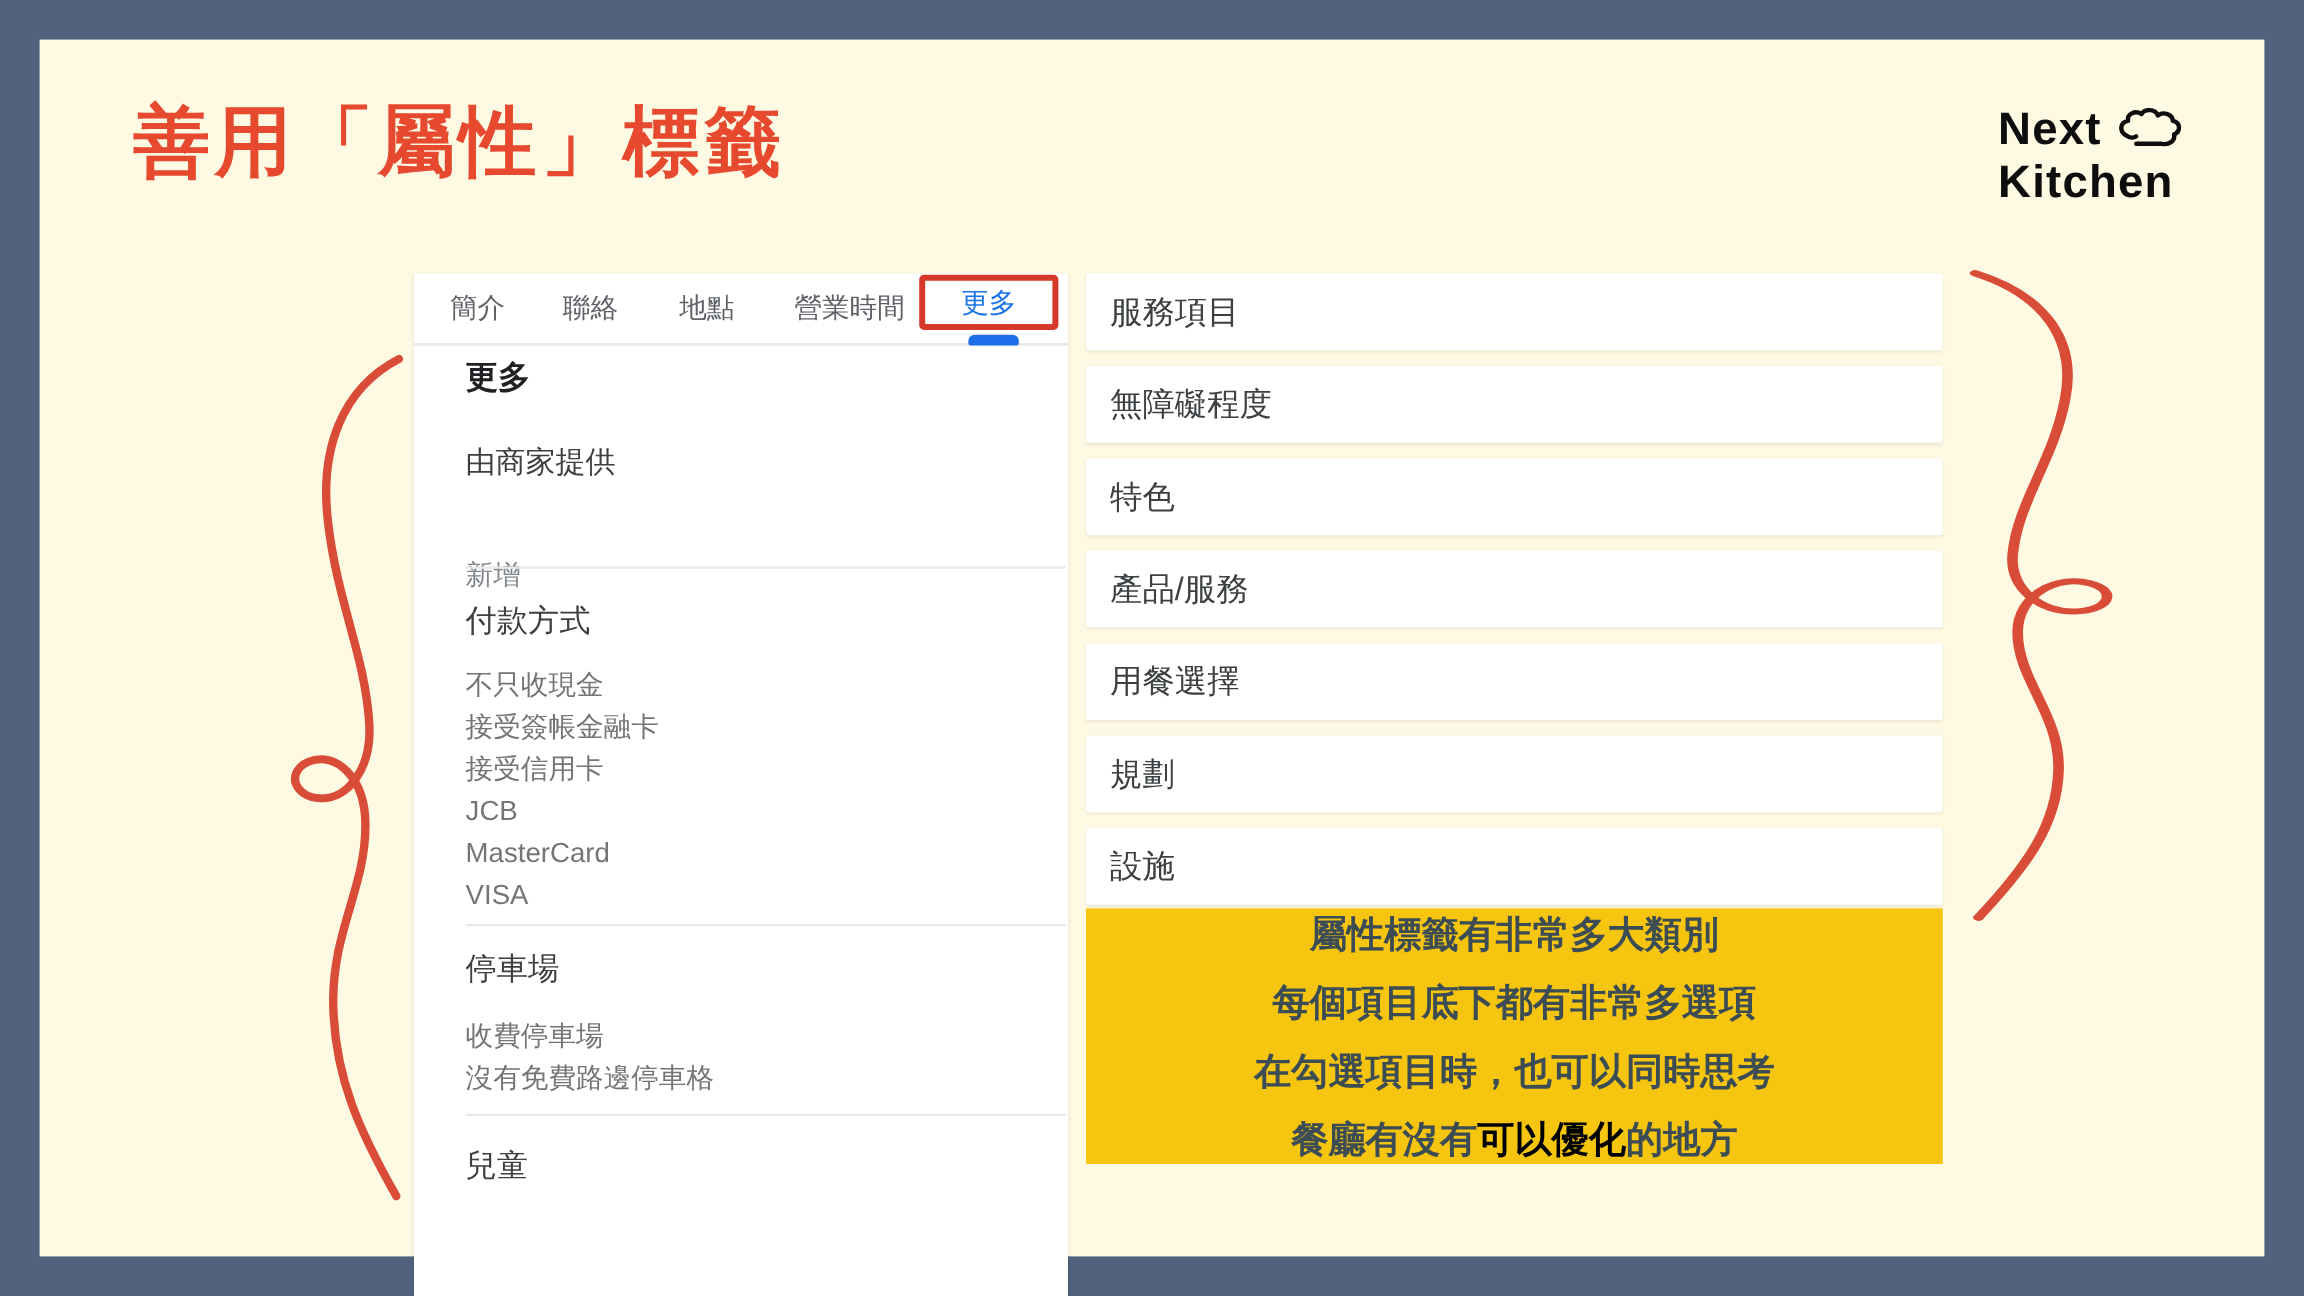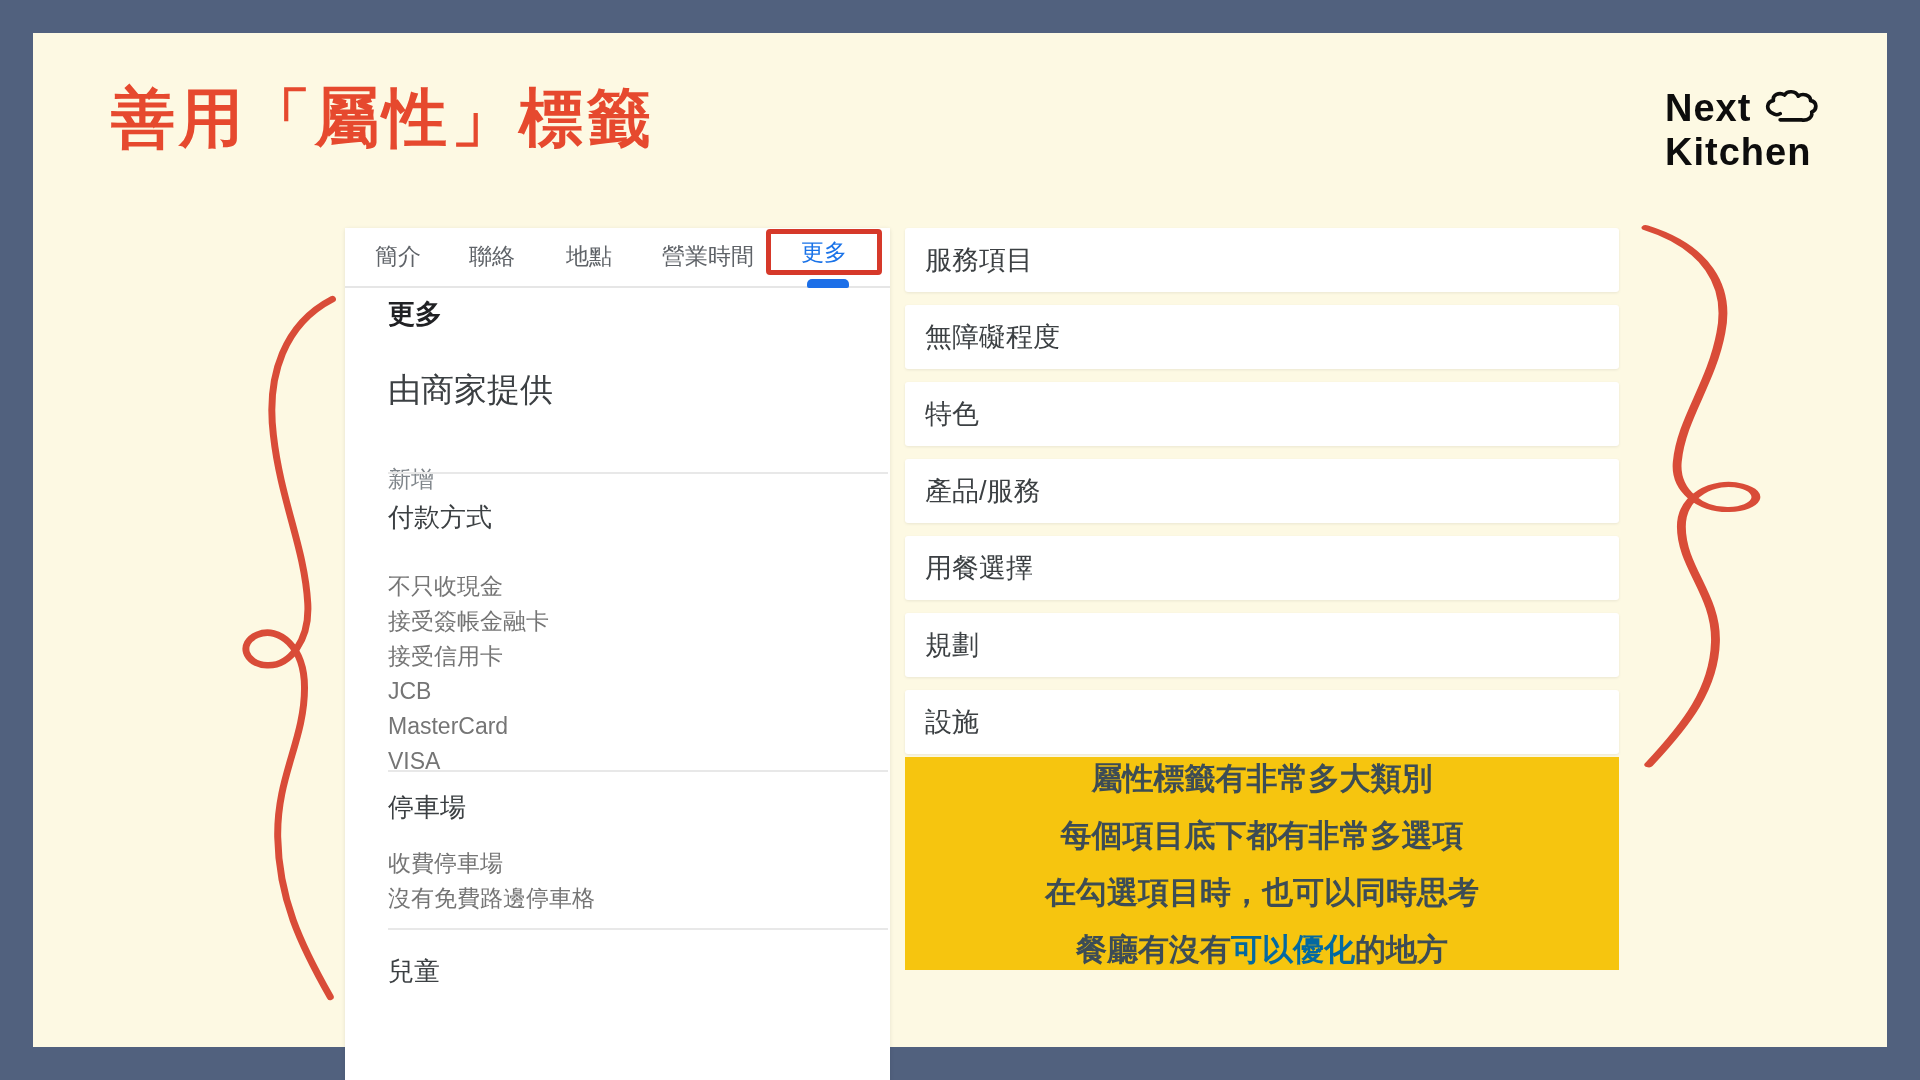--- a/index.html
+++ b/index.html
@@ -34,40 +34,40 @@
     border:5px solid #d6392a;border-radius:4px;box-sizing:border-box;
     display:flex;align-items:center;justify-content:center;
   }
   .tab-more-box .tab-more-label{font-size:23px;color:#1a73e8;}
   .tab-indicator{
     position:absolute;left:462px;top:51px;width:42px;height:9px;
     background:#1c6fe8;border-radius:5px 5px 2px 2px;
   }
   .pc{position:absolute;left:43px;white-space:nowrap;}
   .h-lg{font-size:27px;font-weight:700;color:#202124;}
-  .h-md{font-size:33px;font-weight:400;color:#3c4043;}
+  .h-md{font-size:25px;font-weight:400;color:#3c4043;}
   .h-sec{font-size:26px;font-weight:400;color:#3c4043;}
   .muted{font-size:23px;color:#80868b;margin-top:44px;}
   .plist{font-size:23px;color:#757575;line-height:35px;}
   .divider{position:absolute;left:43px;right:2px;height:2px;background:#e8e8e8;}
   
   .card{
     position:absolute;left:872px;width:714px;height:64px;
     background:#ffffff;border-radius:3px;box-shadow:0 1px 3px rgba(0,0,0,.08);
     display:flex;align-items:center;padding-left:20px;box-sizing:border-box;
     font-size:27px;color:#3c4043;
   }
   
   .note{
     position:absolute;left:872px;top:724px;width:714px;height:213px;
     background:#f6c50f;display:flex;flex-direction:column;justify-content:center;
     text-align:center;
   }
   .note .line{font-size:31px;font-weight:700;color:#3c4c55;line-height:57px;}
-  .note .hl{color:#0369a1;}
+  .note .hl{color:#000000;}
   
   .brace{position:absolute;}
 </style>
 </head>
 <body>
 
 <div class="canvas">
 
   <div class="slide-title">善用「屬性」標籤</div>
 
@@ -110,21 +110,21 @@
     </div>
 
     <div class="pc h-lg" style="top:68px;">更多</div>
 
     <div class="pc h-md" style="top:140px;">由商家提供</div>
     <div class="pc muted" style="top:192px;">新增</div>
 
     <div class="divider" style="top:244px;"></div>
 
     <div class="pc h-sec" style="top:272px;">付款方式</div>
-    <div class="pc plist" style="top:325px;margin-top:16px;">
+    <div class="pc plist" style="top:325px;">
       <div>不只收現金</div>
       <div>接受簽帳金融卡</div>
       <div>接受信用卡</div>
       <div>JCB</div>
       <div>MasterCard</div>
       <div>VISA</div>
     </div>
 
     <div class="divider" style="top:542px;"></div>
 

